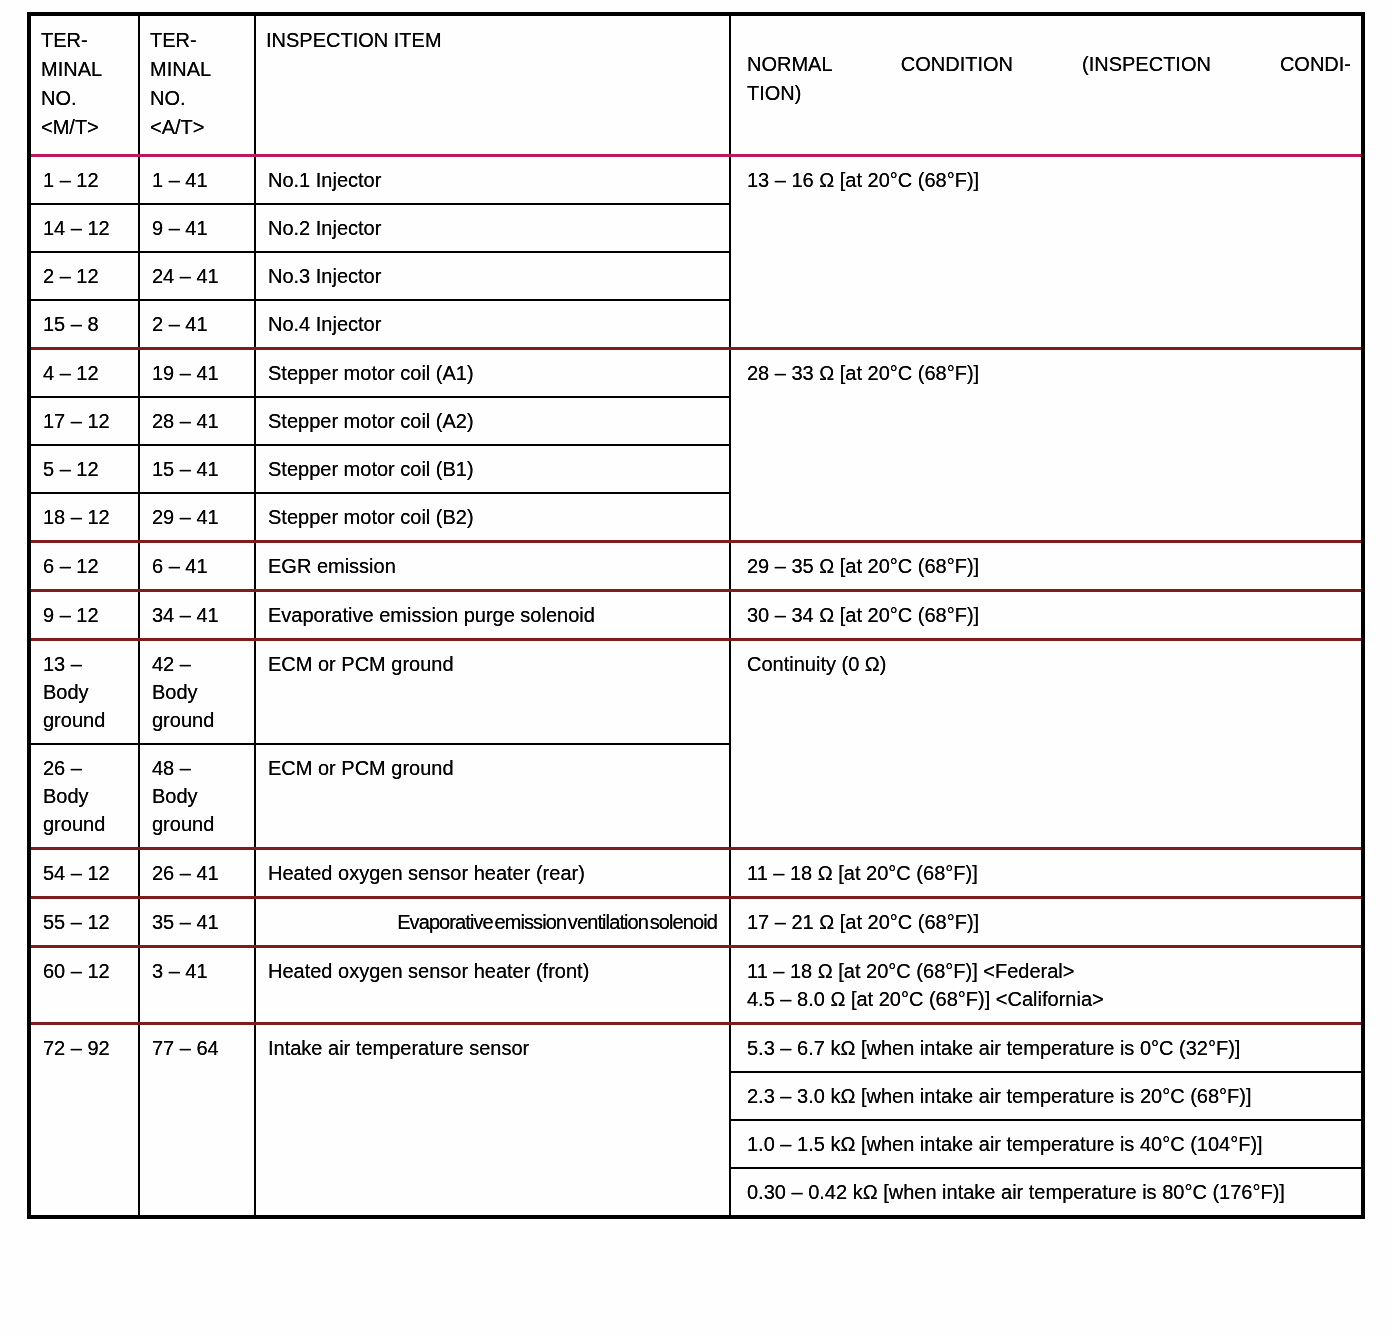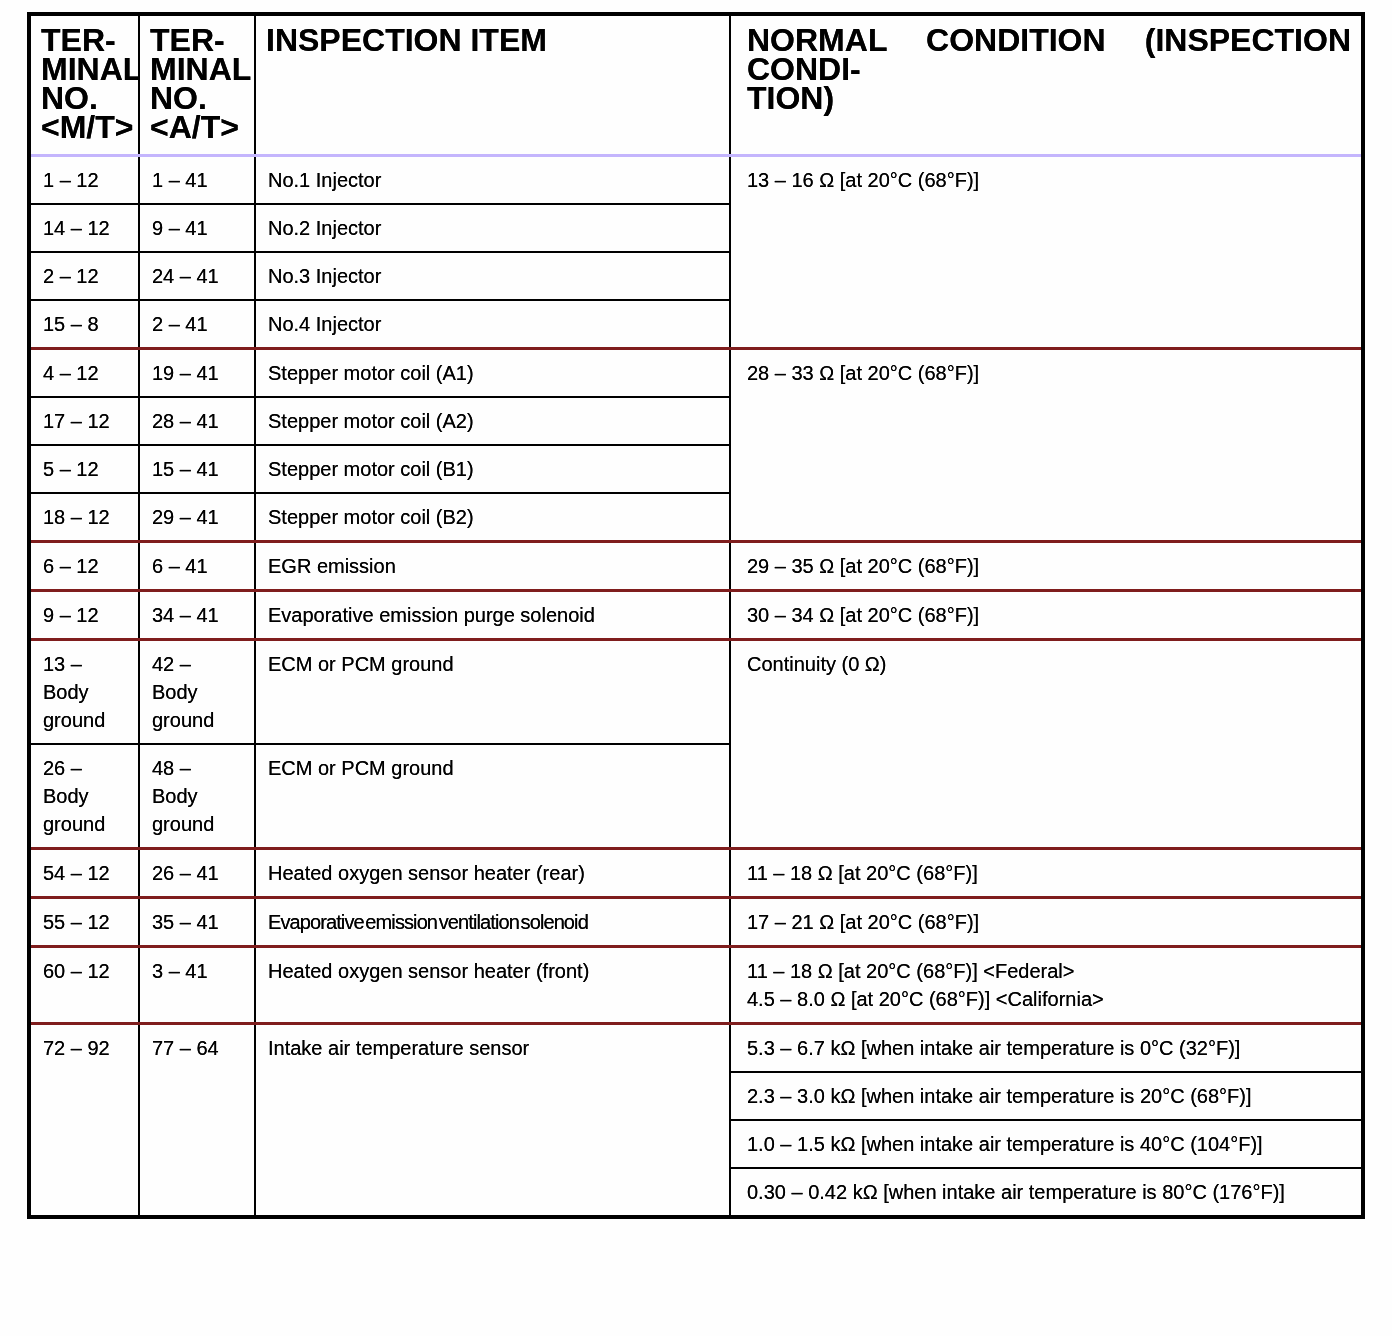--- a/index.html
+++ b/index.html
@@ -25,48 +25,50 @@
     border-collapse: collapse;
     table-layout: fixed;
     border: 4px solid #000;
   }
   th, td {
     border: 2px solid #000;
     vertical-align: top;
     overflow: hidden;
   }
   thead th {
-    font-weight: bold;
-    font-size: 32px;
+    font-weight: normal;
+    font-size: 20px;
     line-height: 29px;
     text-align: left;
     padding: 10px 10px 12px 10px;
-    border-bottom: 3px solid #c4b5fd;
+    border-bottom: 3px solid #be185d;
   }
   tbody td {
     font-size: 20px;
     line-height: 28px;
     padding: 9px 12px;
     font-weight: normal;
   }
   td.cond, th.cond {
     padding-left: 16px;
   }
   .pre {
     white-space: pre-line;
   }
   
   .justify-stretch {
     text-align: justify;
     text-align-last: justify;
+    margin-top: 24px;
   }
   
   .squeeze {
     letter-spacing: -0.9px;
     word-spacing: -3px;
+    text-align: right;
   }
   
   tr.gsep > td {
     border-top: 3px solid #7f1d1d;
   }
 </style>
 </head>
 <body>
 
 <div class="page">

